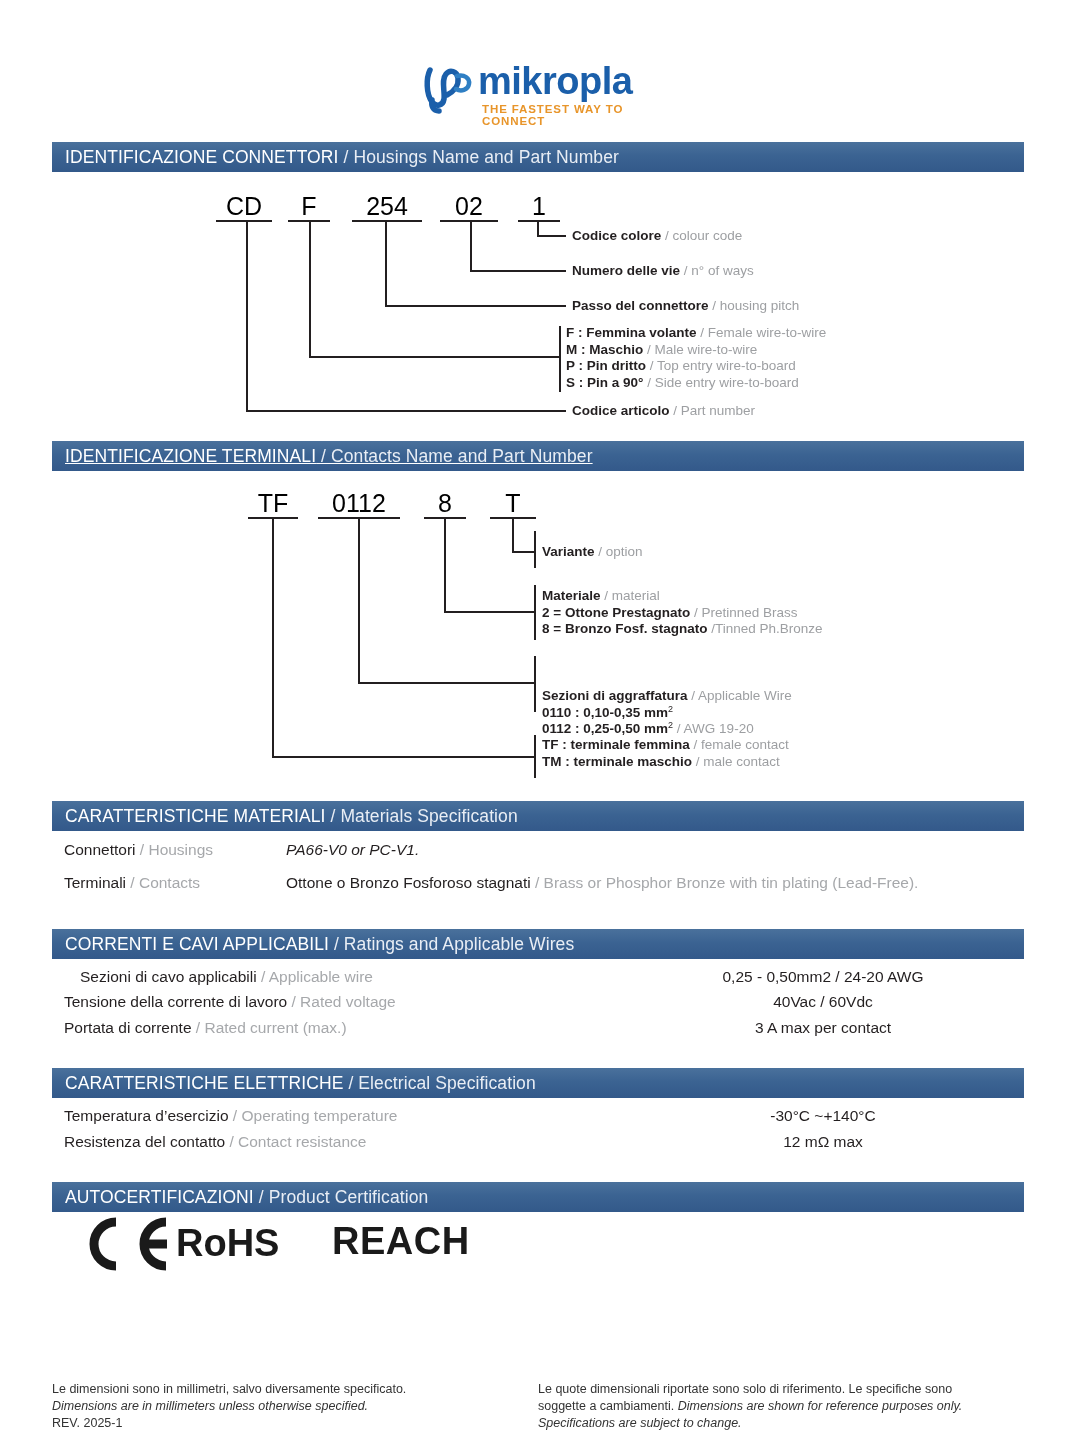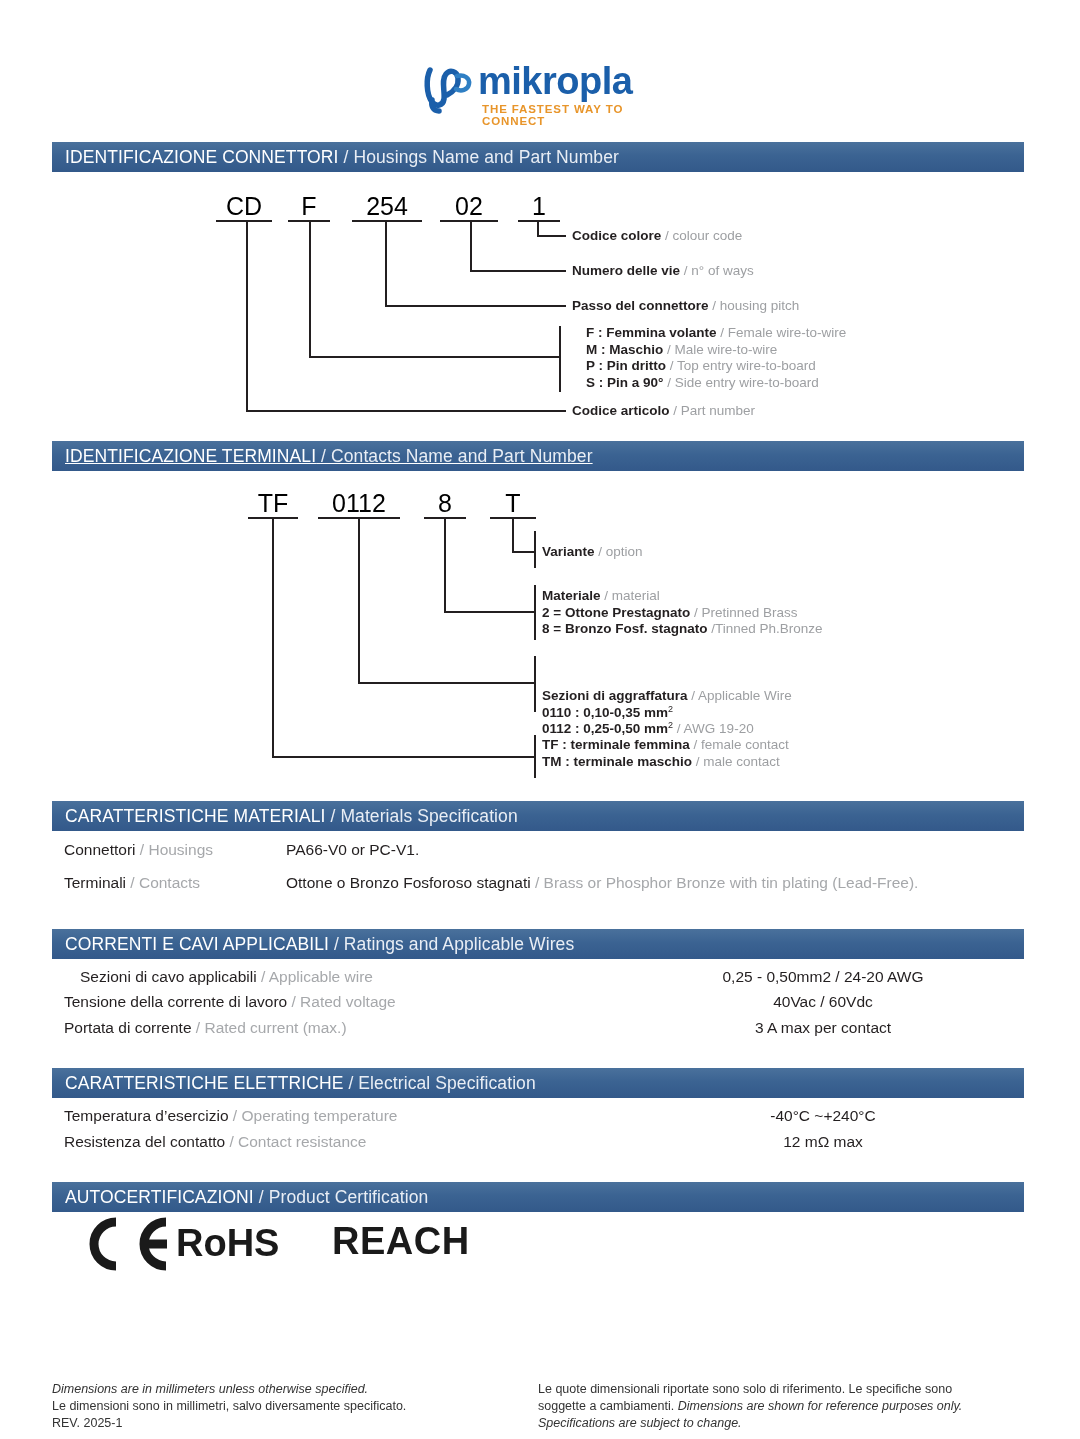--- a/index.html
+++ b/index.html
@@ -43,21 +43,21 @@
 
   
   .spec-label{
     position:absolute;font-size:15.5px;color:#231f20;white-space:nowrap;
   }
   .spec-label .en{color:#a6a8ab;}
   .spec-val{
     position:absolute;font-size:15.5px;color:#231f20;
     text-align:center;white-space:nowrap;
   }
-  .spec-val.ital{text-align:left;}
+  .spec-val.ital{font-style:italic;text-align:left;}
   .spec-val .en{color:#a6a8ab;}
 
   
   .pn{position:absolute;left:0;top:0;}
   .pn-code{
     position:absolute;
     font-size:25px;color:#000;
     text-align:center;white-space:nowrap;
     font-family:"Liberation Sans", sans-serif;
   }
@@ -132,21 +132,21 @@
 
   <div class="callout" style="left:572px;top:228px;">
     <b>Codice colore</b><span class="en"> / colour code</span>
   </div>
   <div class="callout" style="left:572px;top:263px;">
     <b>Numero delle vie</b><span class="en">  / n° of ways</span>
   </div>
   <div class="callout" style="left:572px;top:298px;">
     <b>Passo del connettore</b><span class="en"> / housing pitch</span>
   </div>
-  <div class="callout" style="left:566px;top:325px;margin-left:20px;">
+  <div class="callout" style="left:566px;top:325px;">
     <div><b>F : Femmina volante</b><span class="en"> / Female wire-to-wire</span></div>
     <div><b>M : Maschio</b><span class="en"> / Male wire-to-wire</span></div>
     <div><b>P :  Pin dritto</b><span class="en"> / Top entry wire-to-board</span></div>
     <div><b>S :  Pin a 90°</b><span class="en"> / Side entry wire-to-board</span></div>
   </div>
   <div class="callout" style="left:572px;top:403px;text-align:center;">
     <b>Codice articolo</b><span class="en"> / Part number</span>
   </div>
 
   <div class="bar" style="top:441px;text-decoration:underline;">
@@ -238,42 +238,42 @@
   </div>
   <div class="spec-val" style="left:700px;top:1019px;width:246px;">3 A max per contact</div>
 
   <div class="bar" style="top:1068px;">
     <span>CARATTERISTICHE ELETTRICHE</span><span class="en"> / Electrical Specification</span>
   </div>
 
   <div class="spec-label" style="left:64px;top:1107px;">
     <span>Temperatura d’esercizio</span><span class="en"> / Operating temperature</span>
   </div>
-  <div class="spec-val" style="left:700px;top:1107px;width:246px;">-40°C ~+240°C</div>
+  <div class="spec-val" style="left:700px;top:1107px;width:246px;">-30°C ~+140°C</div>
 
   <div class="spec-label" style="left:64px;top:1133px;">
     <span>Resistenza del contatto</span><span class="en"> / Contact resistance</span>
   </div>
   <div class="spec-val" style="left:700px;top:1133px;width:246px;">12 mΩ max</div>
 
   <div class="bar" style="top:1182px;">
     <span>AUTOCERTIFICAZIONI</span><span class="en"> / Product Certification</span>
   </div>
 
   <svg class="ce" viewBox="0 0 90 56">
     <path d="M34 6 A22 22 0 1 0 34 50" fill="none" stroke="#1a1a1a" stroke-width="9"></path>
     <path d="M84 6 A22 22 0 1 0 84 50" fill="none" stroke="#1a1a1a" stroke-width="9"></path>
     <rect x="62" y="23.5" width="23" height="9" fill="#1a1a1a"></rect>
   </svg>
   <div class="cert-text" style="left:176px;top:1224px;">RoHS</div>
   <div class="cert-text" style="left:332px;top:1222px;letter-spacing:0.5px;">REACH</div>
 
   <div class="foot" style="left:52px;top:1381px;width:470px;">
+    <div>Le dimensioni sono in millimetri, salvo diversamente specificato.</div>
     <div><i>Dimensions are in millimeters unless otherwise specified.</i></div>
-    <div>Le dimensioni sono in millimetri, salvo diversamente specificato.</div>
     <div>REV. 2025-1</div>
   </div>
   <div class="foot" style="left:538px;top:1381px;width:492px;">
     <div>Le quote dimensionali riportate sono solo di riferimento. Le specifiche sono</div>
     <div><span>soggette a cambiamenti. </span><i>Dimensions are shown for reference purposes only.</i></div>
     <div><i>Specifications are subject to change.</i></div>
   </div>
 
 </div>
 

